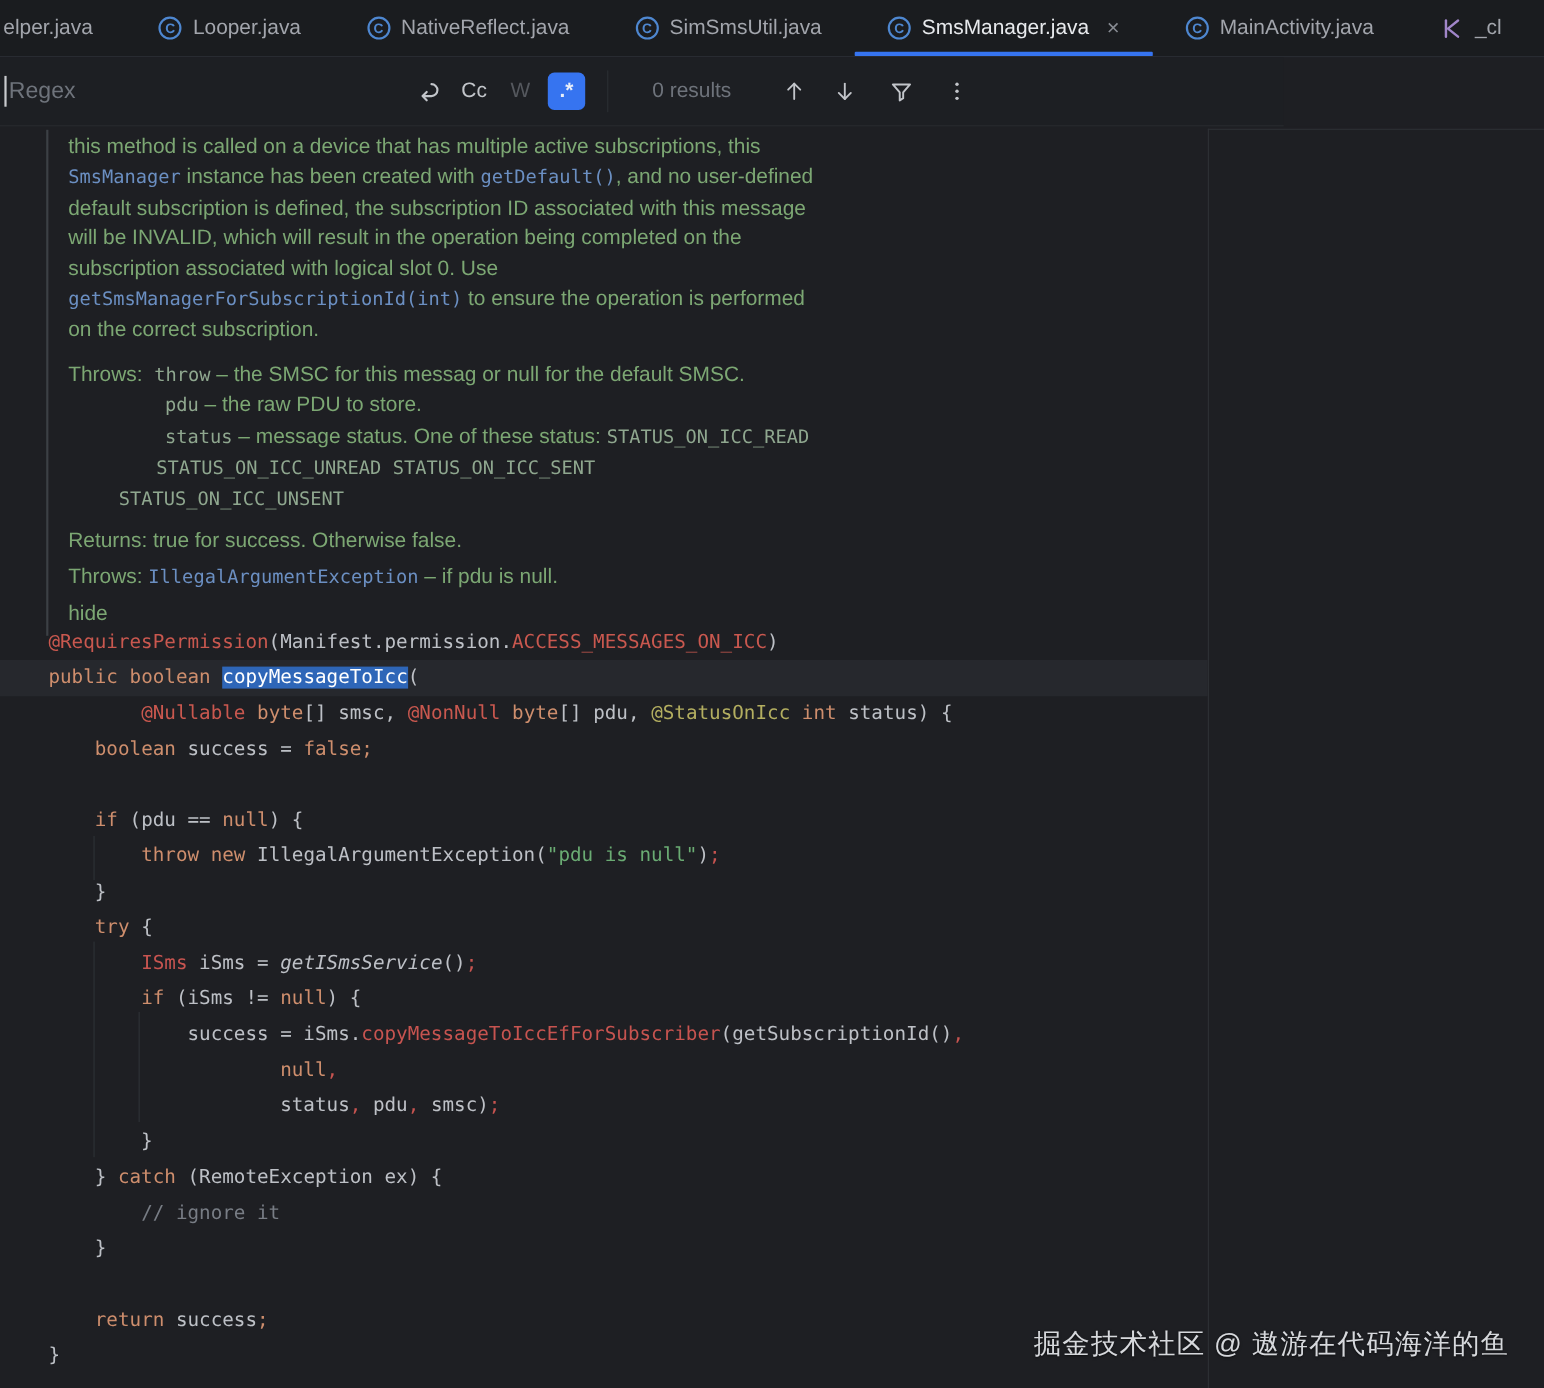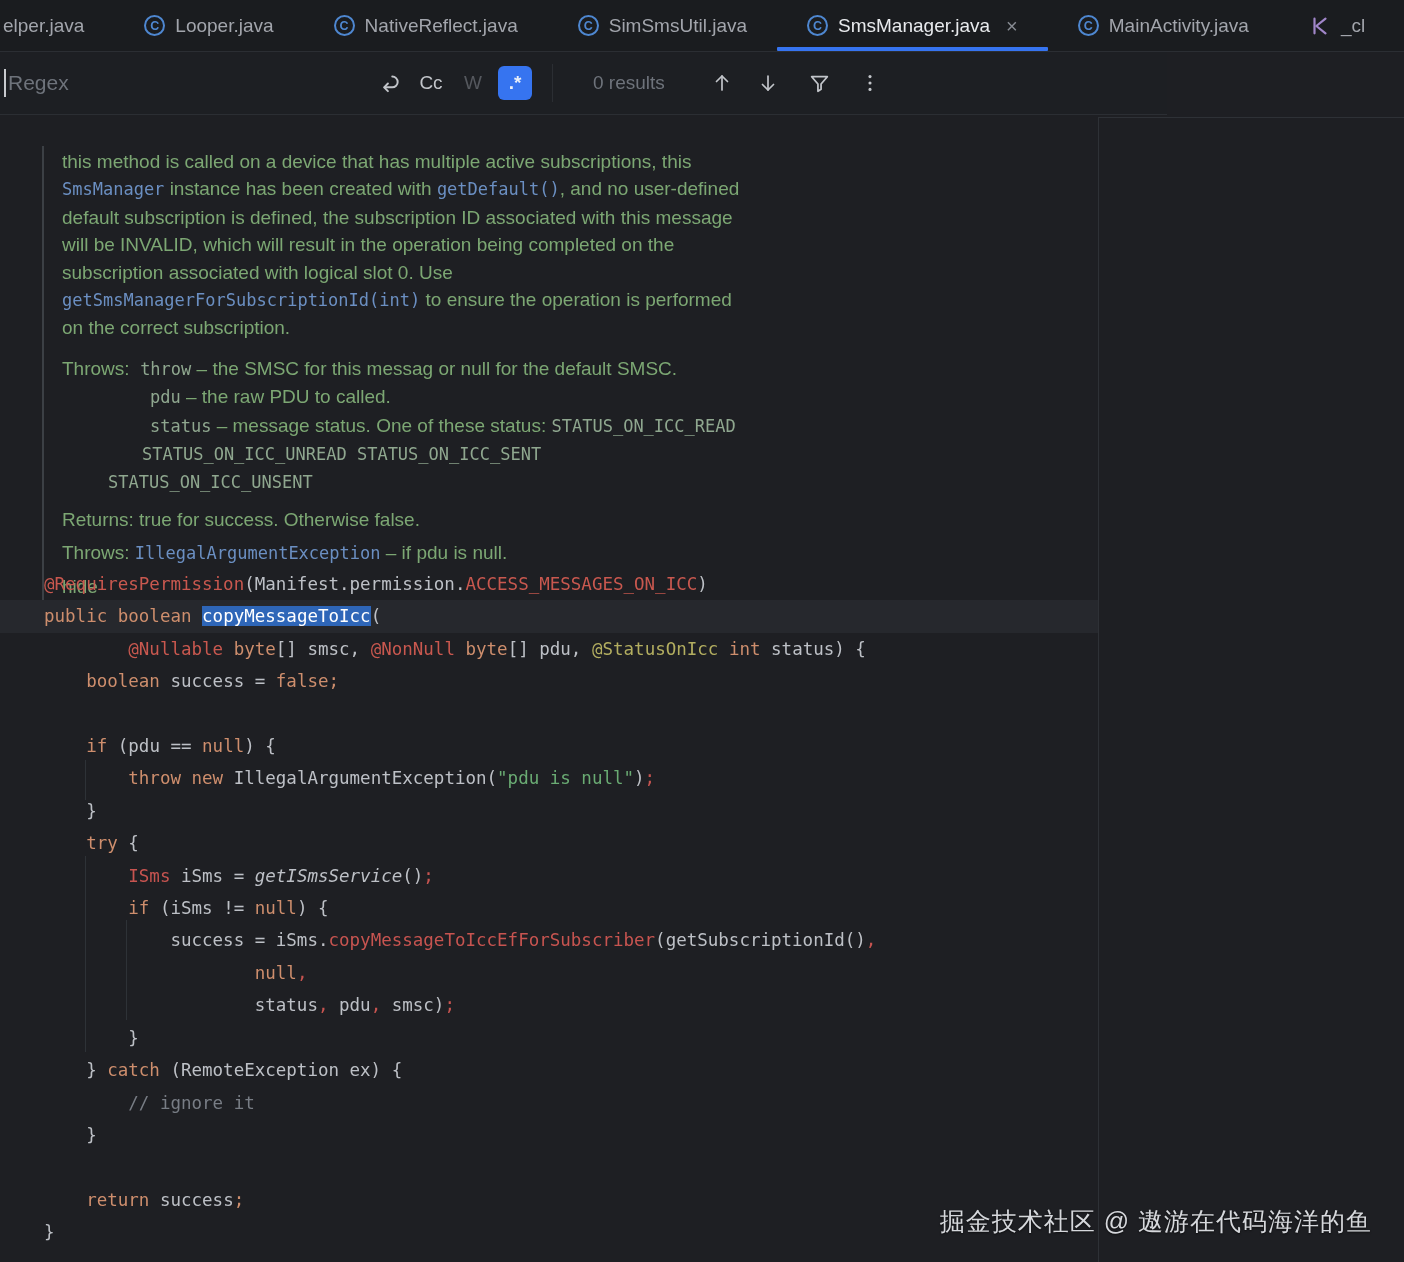--- a/index.html
+++ b/index.html
@@ -39,21 +39,21 @@
   .v-divider { width:1px; height:38px; background:var(--border); margin:0 0 0 12px; }
   .results { color:var(--results); font-size:19px; margin:0 0 0 40px; }
   .nav-btn { display:inline-flex; align-items:center; justify-content:center;
              width:30px; height:30px; margin-left:16px; color:var(--icon); }
   .nav-btn svg { display:block; }
 
   
   .editor { position:absolute; top:115px; left:0; width:1404px; height:1147px;
             background:var(--bg_editor); overflow:hidden; }
   .doc-block { position:absolute; top:3px; left:42px; border-left:2px solid var(--doc_line);
-               padding:2px 0 6px 0;margin-top:28px; }
+               padding:2px 0 6px 0; }
   .doc-line { padding-left:18px; line-height:27.4px; font-size:19px; white-space:pre;
               color:var(--doc_green); }
   .code-block { position:absolute; top:453px; left:0; width:1098px; }
   .code-line { padding-left:44px; line-height:32.4px; white-space:pre;
                font-family:"DejaVu Sans Mono","Liberation Mono",monospace;
                font-size:17.5px; color:var(--plain); }
   .code-line.hl { background:var(--caret_row); }
 
   .tk-doc  { color:var(--doc_green); }
   .tk-dref { font-family:"DejaVu Sans Mono","Liberation Mono",monospace; font-size:17px; color:var(--doc_ref); }
@@ -161,21 +161,21 @@
   <div class="editor">
     <div class="doc-block">
         <div class="doc-line"><span class="tk-doc">this method is called on a device that has multiple active subscriptions, this</span></div>
         <div class="doc-line"><span class="tk-dref">SmsManager</span><span class="tk-doc"> instance has been created with </span><span class="tk-dref">getDefault()</span><span class="tk-doc">, and no user-defined</span></div>
         <div class="doc-line"><span class="tk-doc">default subscription is defined, the subscription ID associated with this message</span></div>
         <div class="doc-line"><span class="tk-doc">will be INVALID, which will result in the operation being completed on the</span></div>
         <div class="doc-line"><span class="tk-doc">subscription associated with logical slot 0. Use</span></div>
         <div class="doc-line"><span class="tk-dref">getSmsManagerForSubscriptionId(int)</span><span class="tk-doc"> to ensure the operation is performed</span></div>
         <div class="doc-line"><span class="tk-doc">on the correct subscription.</span></div>
         <div class="doc-line" style="margin-top: 13px;"><span class="tk-doc">Throws:  </span><span class="tk-dcode">throw</span><span class="tk-doc"> – the SMSC for this messag or null for the default SMSC.</span></div>
-        <div class="doc-line" style="padding-left: 106px;"><span class="tk-dcode">pdu</span><span class="tk-doc"> – the raw PDU to called.</span></div>
+        <div class="doc-line" style="padding-left: 106px;"><span class="tk-dcode">pdu</span><span class="tk-doc"> – the raw PDU to store.</span></div>
         <div class="doc-line" style="padding-left: 106px;"><span class="tk-dcode">status</span><span class="tk-doc"> – message status. One of these status: </span><span class="tk-dcode">STATUS_ON_ICC_READ</span></div>
         <div class="doc-line" style="padding-left: 98px;"><span class="tk-dcode">STATUS_ON_ICC_UNREAD STATUS_ON_ICC_SENT</span></div>
         <div class="doc-line" style="padding-left: 64px;"><span class="tk-dcode">STATUS_ON_ICC_UNSENT</span></div>
         <div class="doc-line" style="margin-top: 9px;"><span class="tk-doc">Returns: true for success. Otherwise false.</span></div>
         <div class="doc-line" style="margin-top: 6px;"><span class="tk-doc">Throws: </span><span class="tk-dref">IllegalArgumentException</span><span class="tk-doc"> – if pdu is null.</span></div>
         <div class="doc-line" style="margin-top: 5px;"><span class="tk-doc">hide</span></div>
       </div>
     <div class="code-block">
         <div class="code-line"><span class="tk-ann">@RequiresPermission</span><span class="tk-pl">(Manifest.permission.</span><span class="tk-ann">ACCESS_MESSAGES_ON_ICC</span><span class="tk-pl">)</span></div>
         <div class="code-line hl"><span class="tk-kw">public</span><span class="tk-pl"> </span><span class="tk-kw">boolean</span><span class="tk-pl"> </span><span class="tk-sel">copyMessageToIcc</span><span class="tk-pl">(</span></div>

